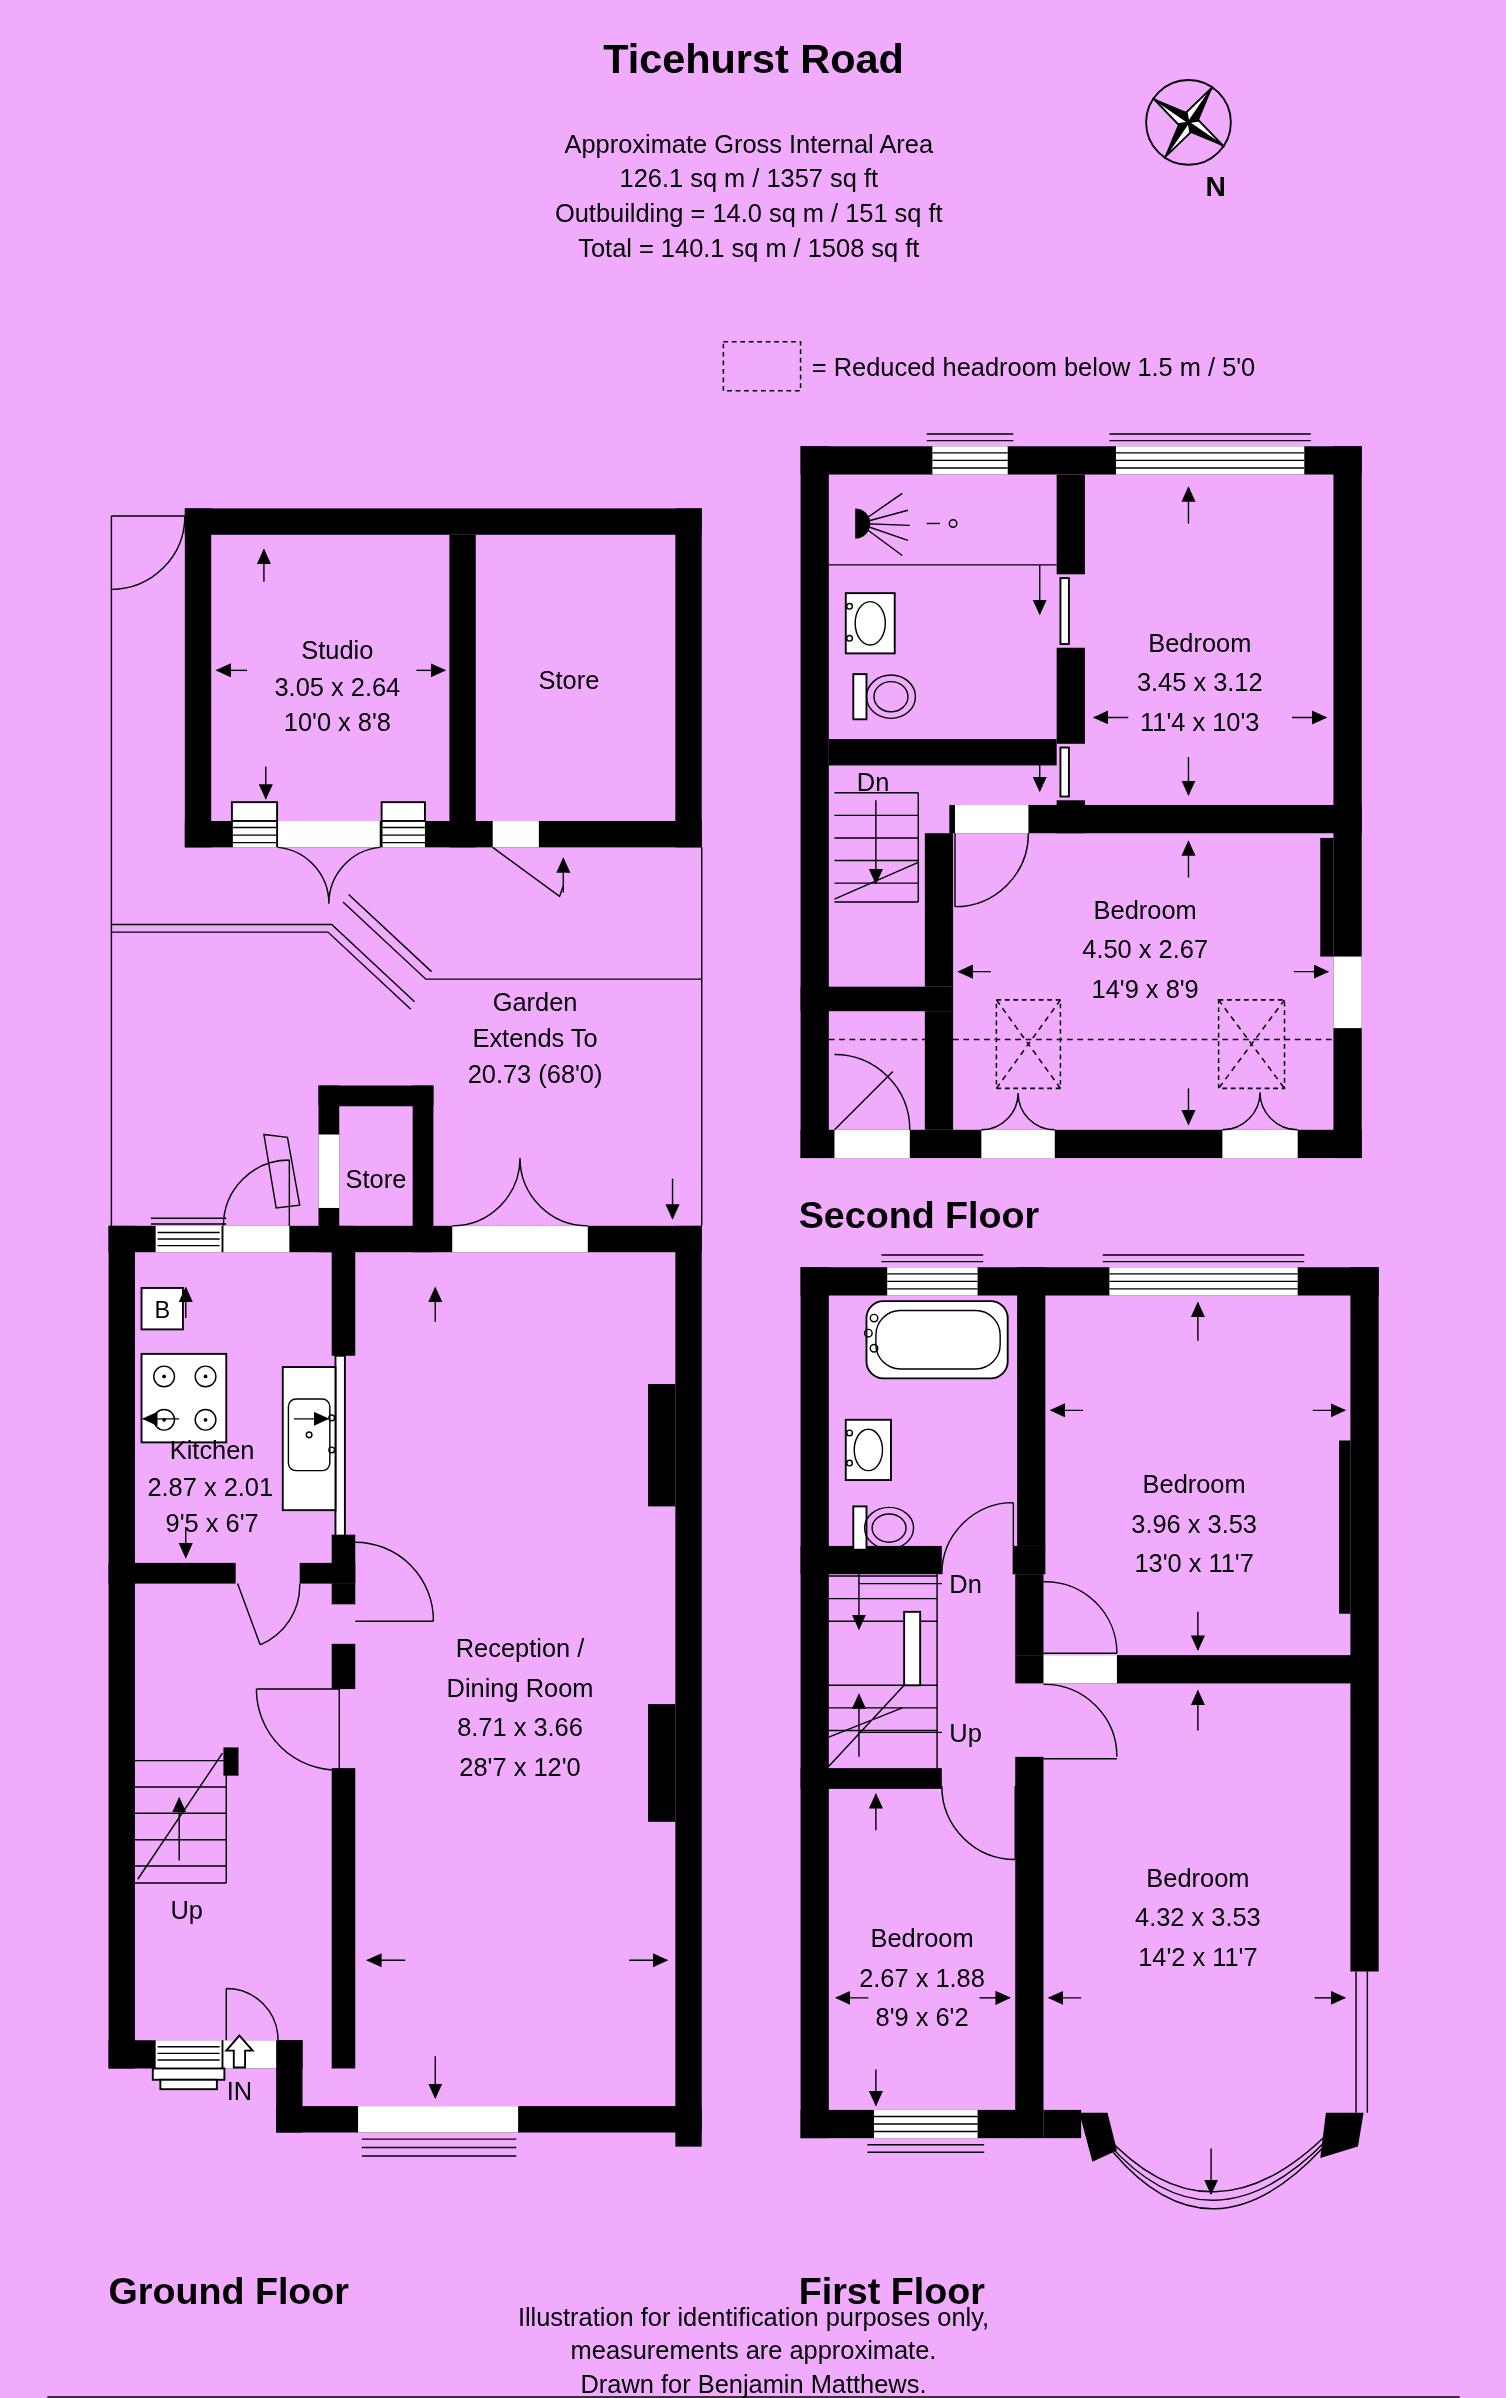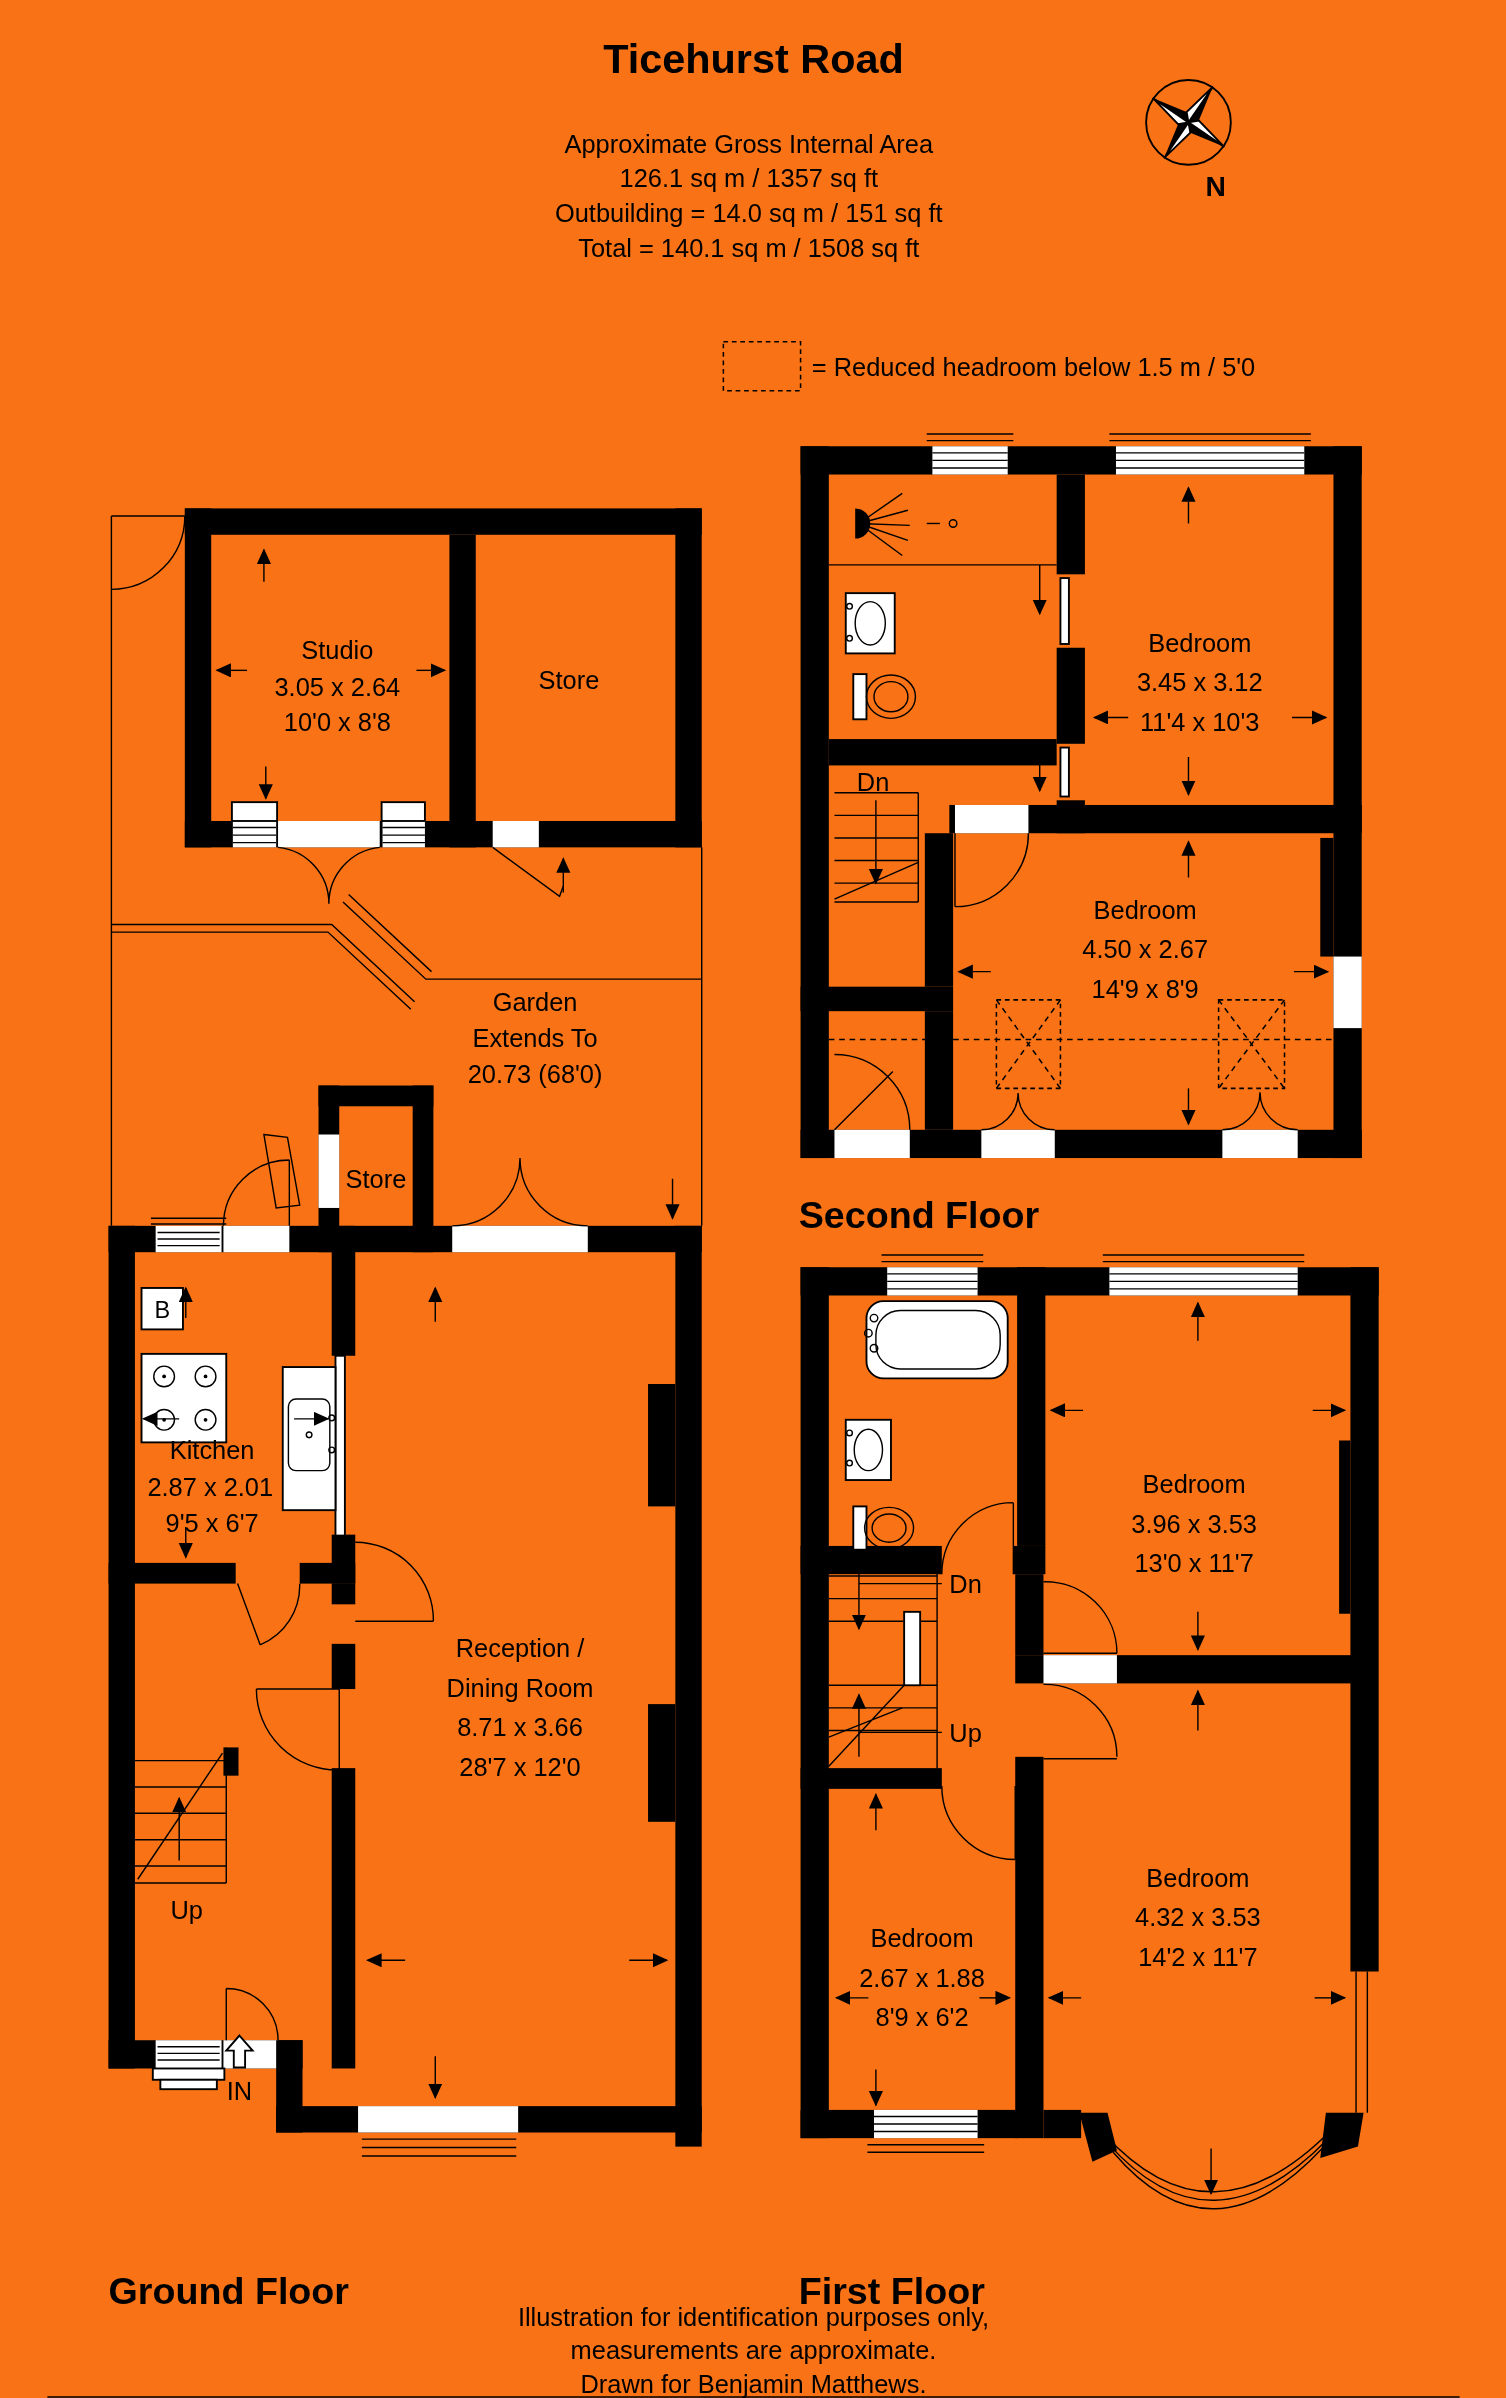--- a/index.html
+++ b/index.html
@@ -1,16 +1,16 @@
 <!DOCTYPE html>
 <html style="font-size:15px"><head>
 <meta charset="utf-8">
 <style>
   html,body{margin:0;padding:0;background:#fff;}
-  #page{position:relative;width:1507px;height:2398px;background:#f97316;
+  #page{position:relative;width:1507px;height:2398px;background:#f0abfc;
         font-family:"Liberation Sans", sans-serif;color:#000;}
   svg{position:absolute;left:0;top:0;}
   .w{fill:#000000;stroke:none;}
   .o{fill:#ffffff;stroke:none;}
   .ln{fill:none;stroke:#000000;stroke-width:2;}
   .ln15{fill:none;stroke:#000000;stroke-width:1.5;}
   .box{fill:#ffffff;stroke:#000000;stroke-width:2;}
   .dash{fill:none;stroke:#000000;stroke-width:1.6;stroke-dasharray:6 5;}
   .dashbox{fill:none;stroke:#000000;stroke-width:1.6;stroke-dasharray:5 4;}
   .txt{font-size:27px;fill:#000;}

